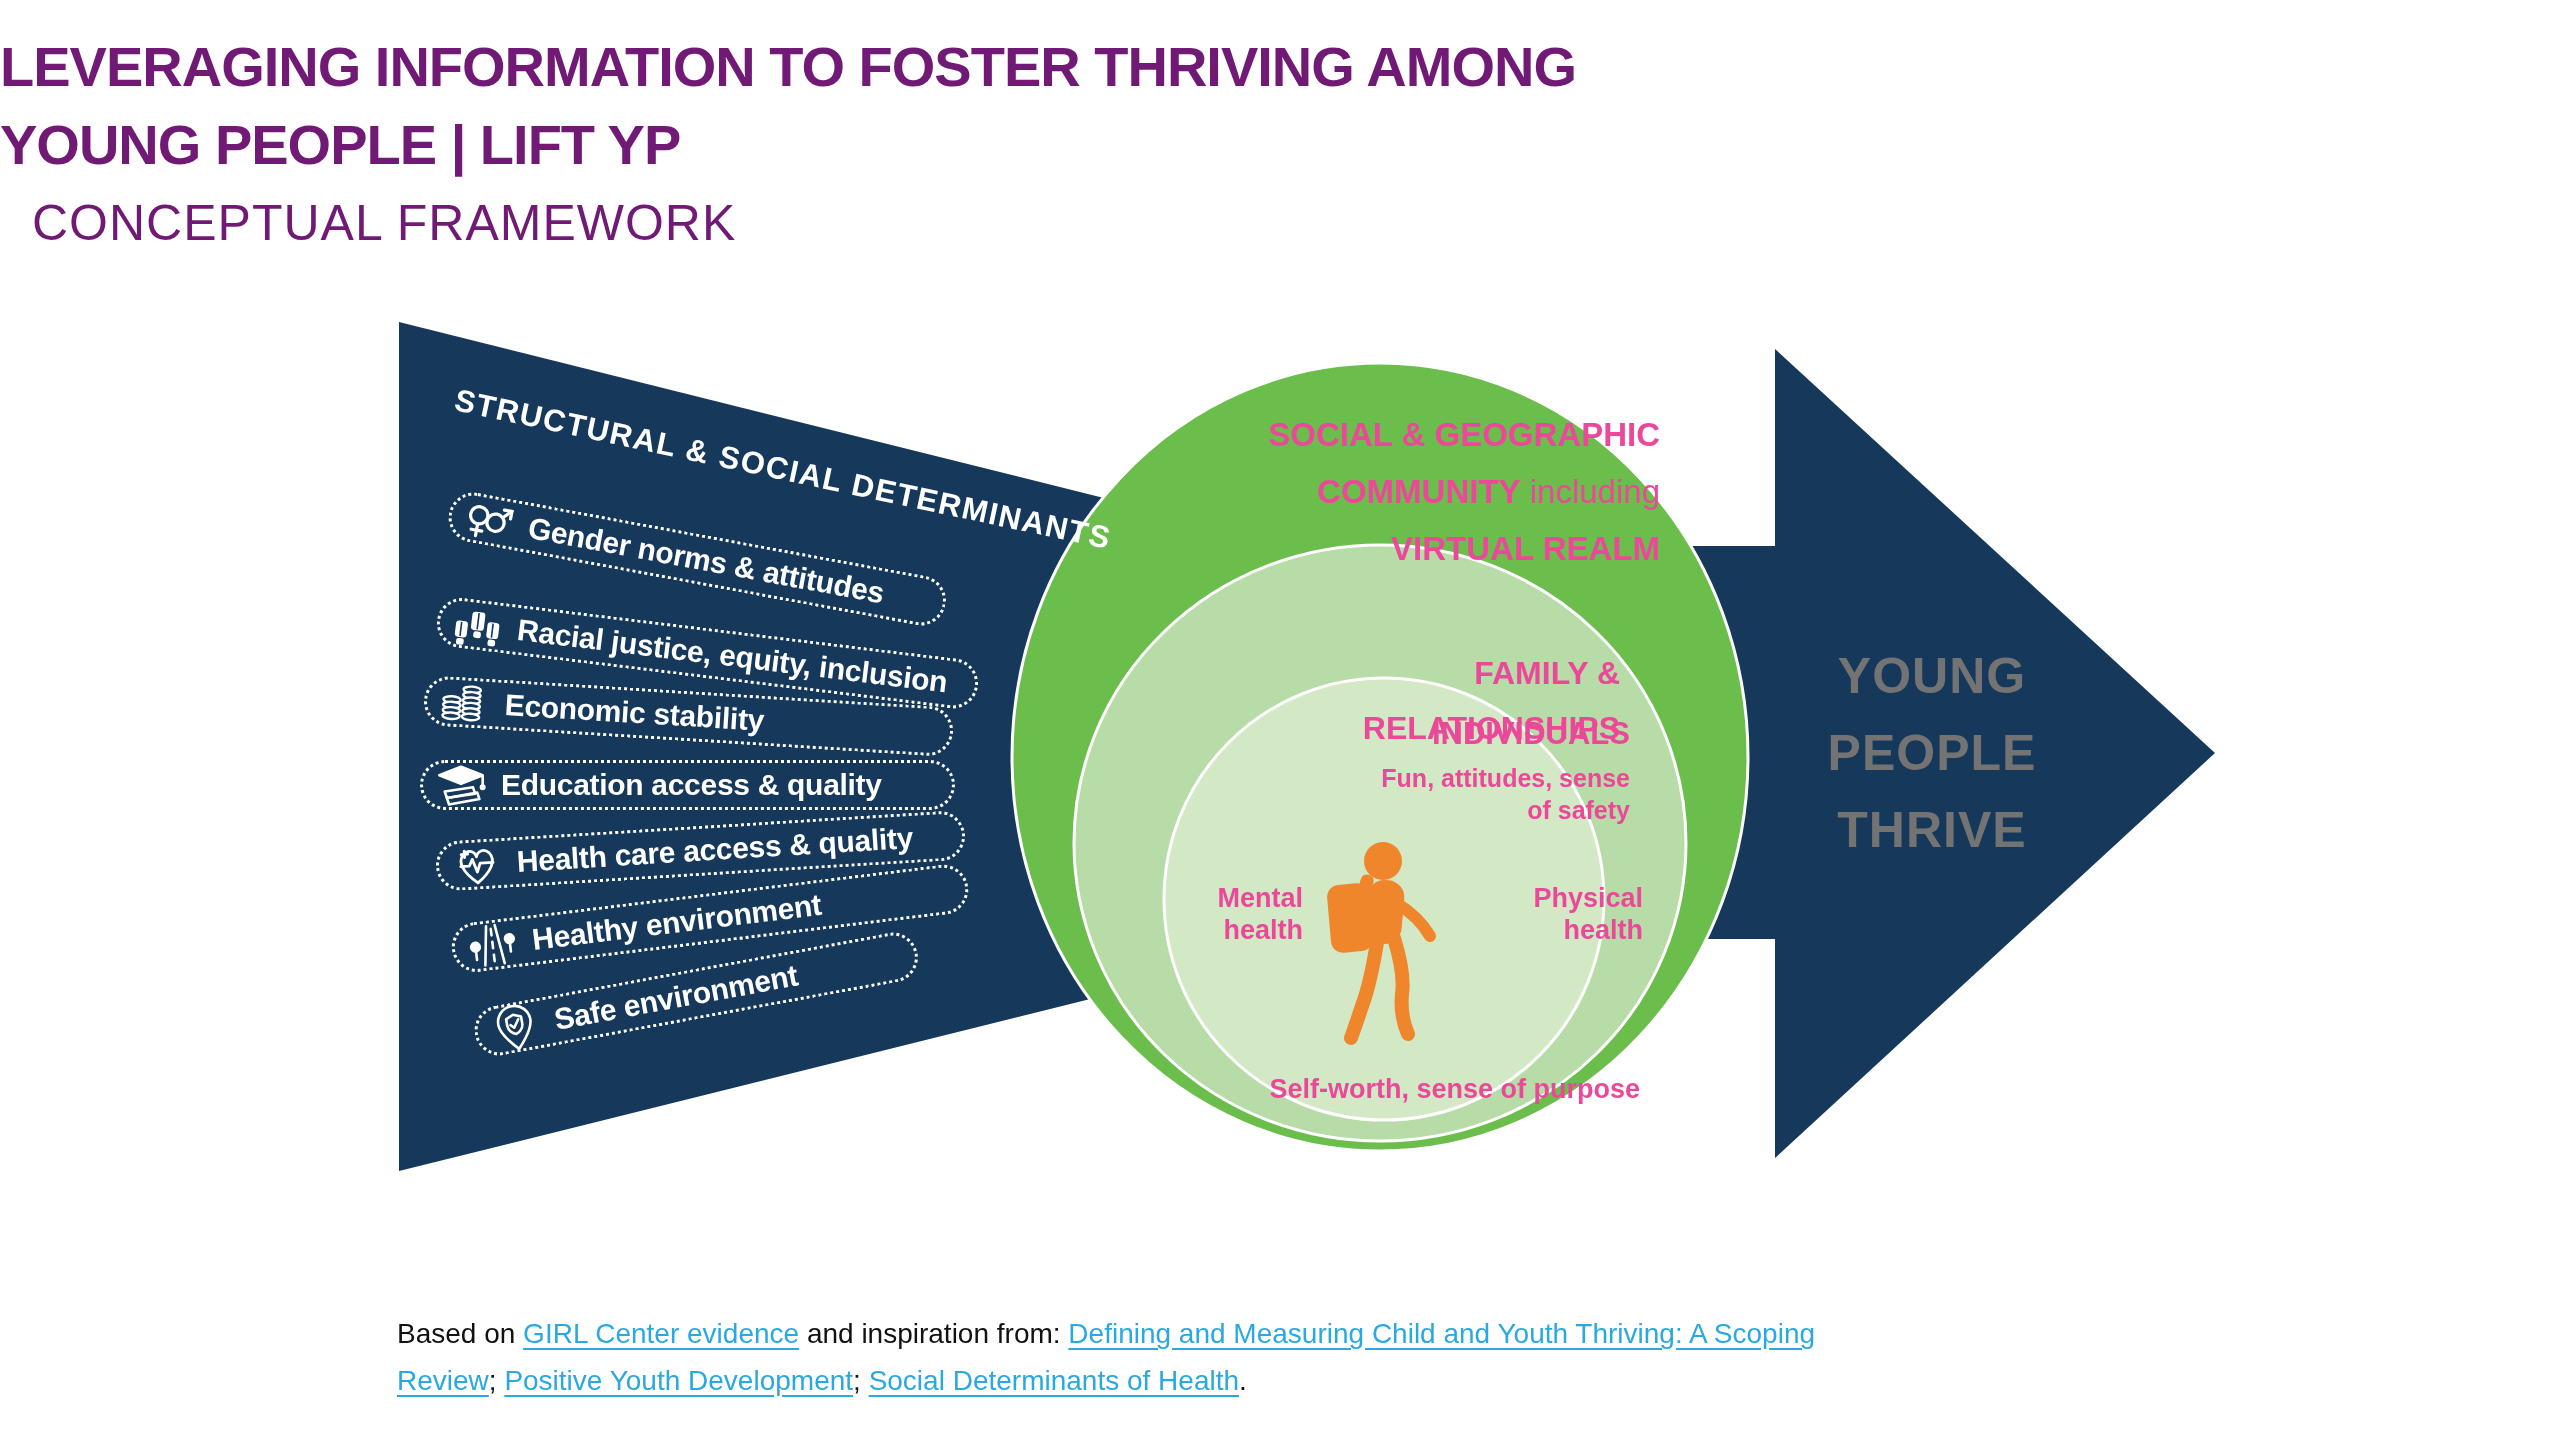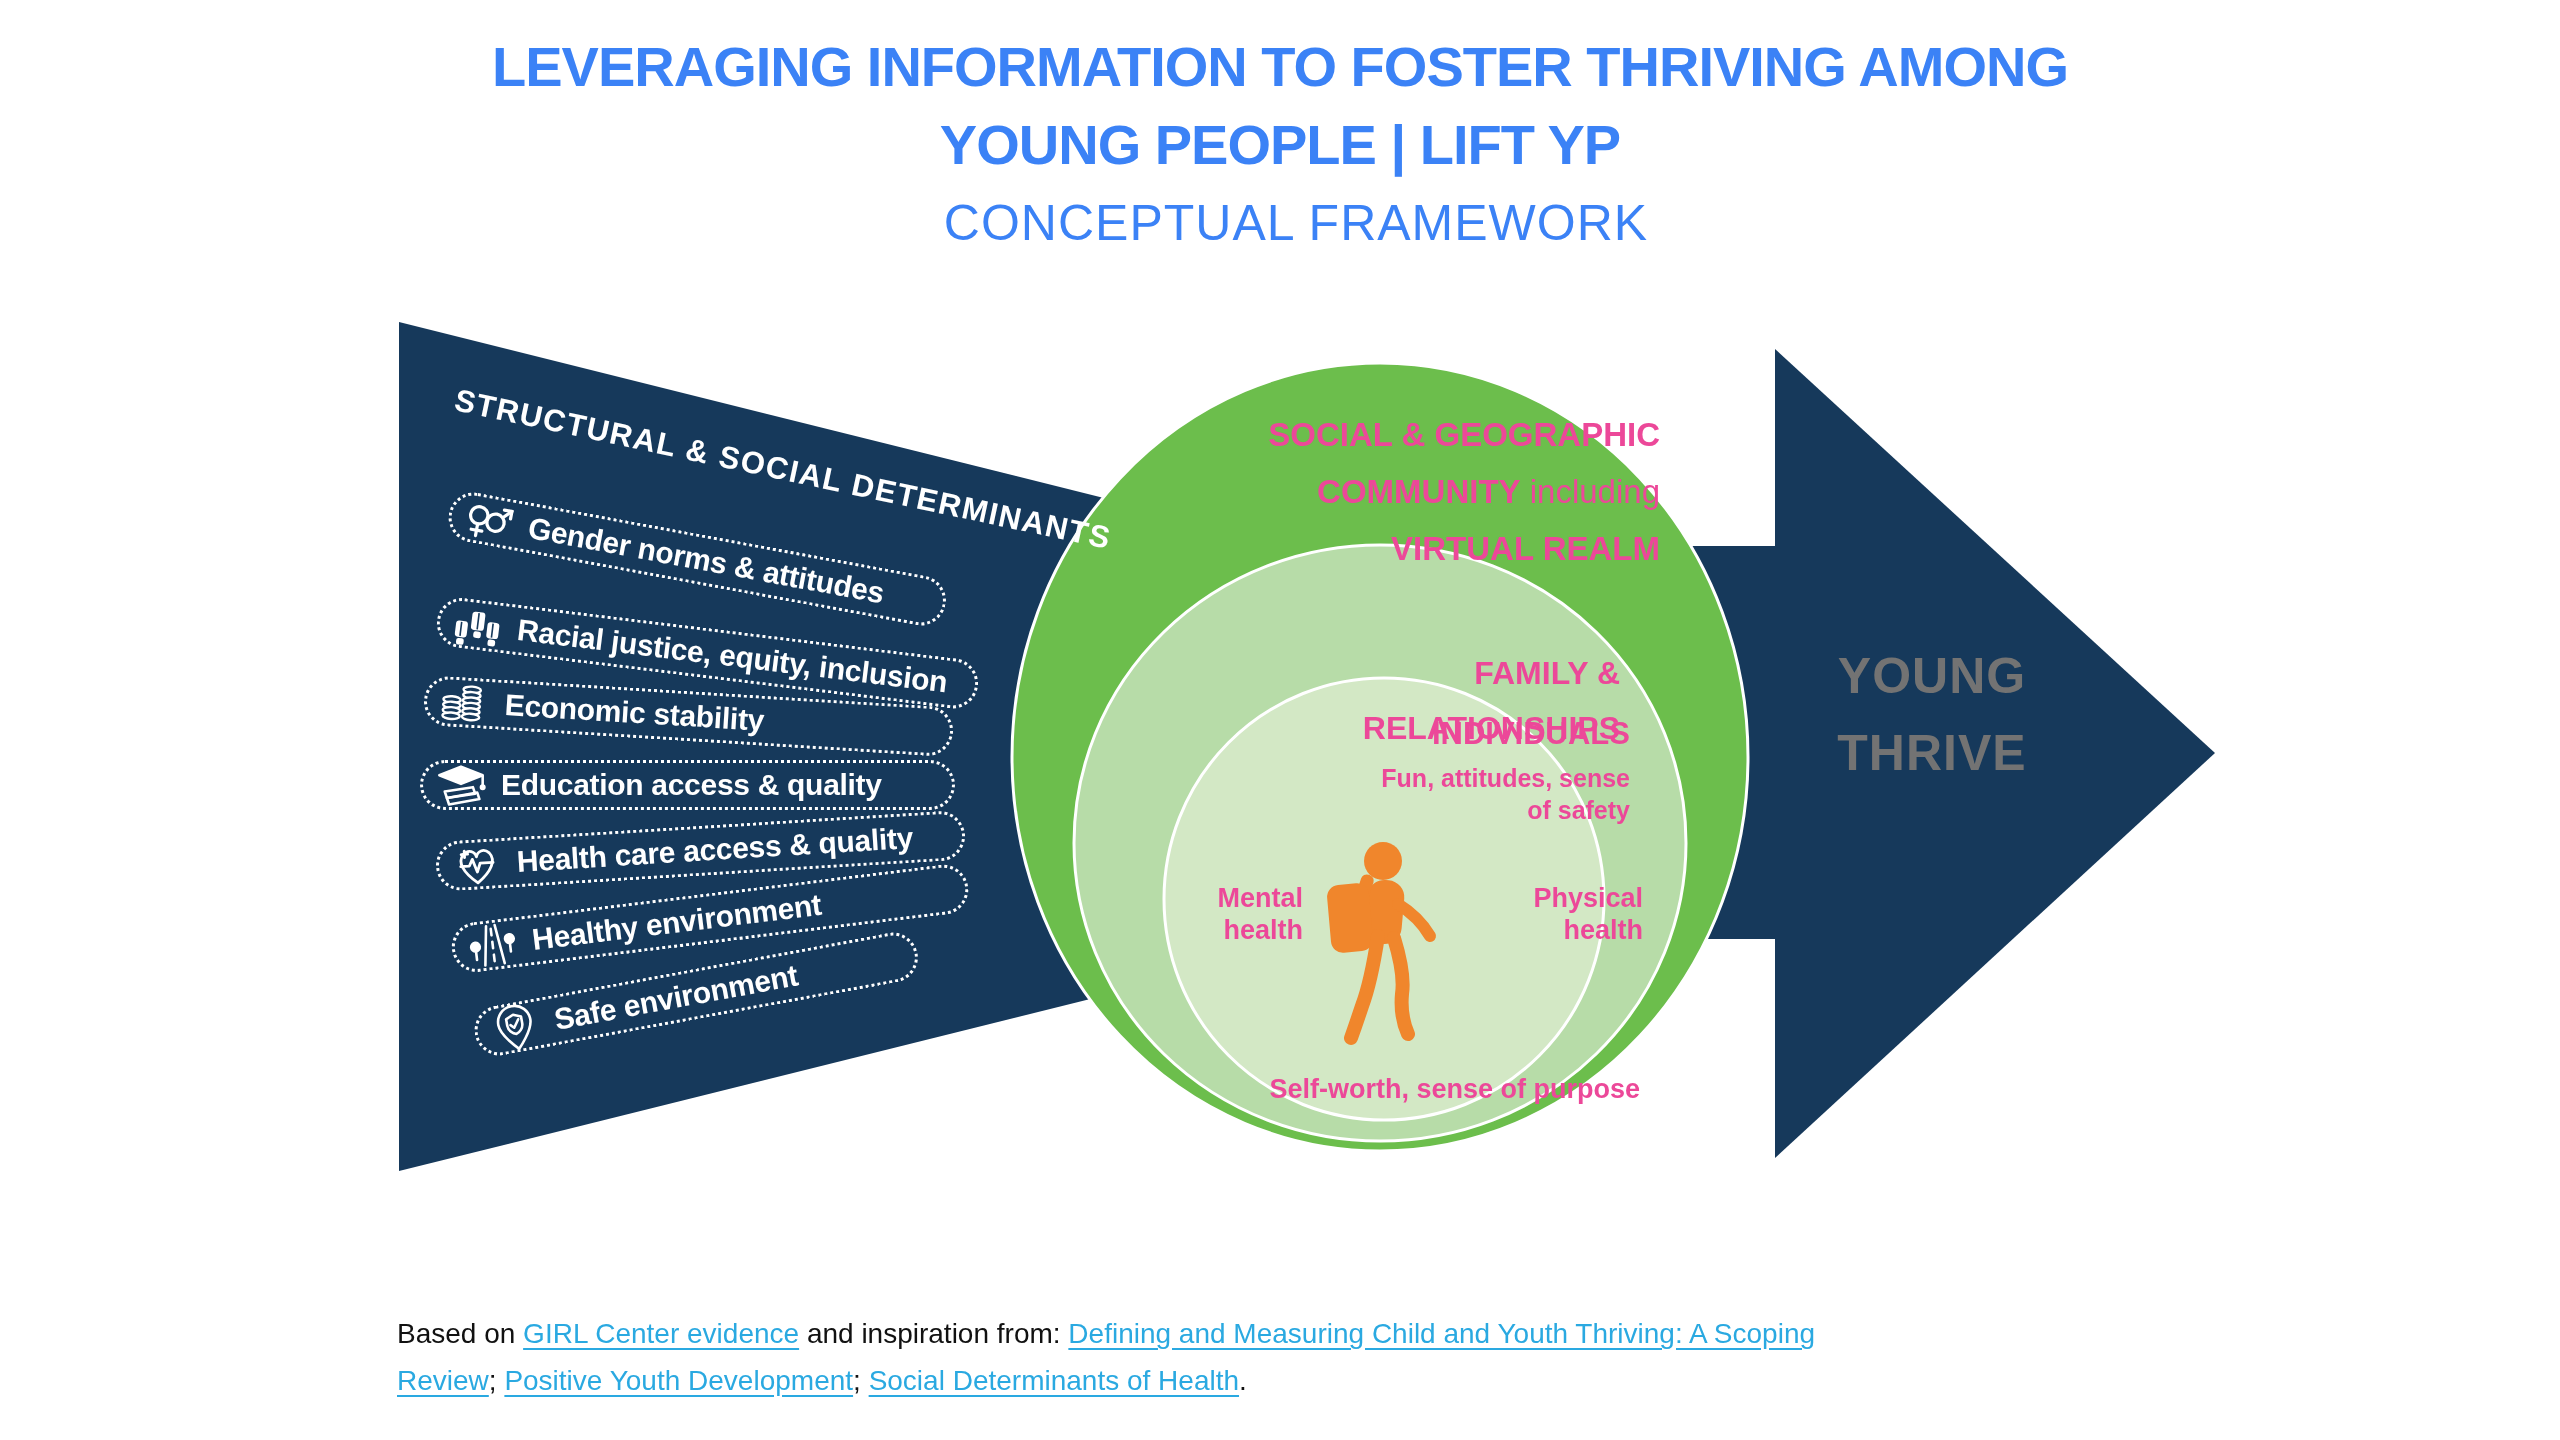--- a/index.html
+++ b/index.html
@@ -1,20 +1,20 @@
 <!DOCTYPE html>
 <html><head>
 <meta charset="utf-8">
 <style>
   html,body{margin:0;padding:0;background:#ffffff;}
   #canvas{position:relative;width:2560px;height:1440px;background:#ffffff;overflow:hidden;
           font-family:"Liberation Sans", sans-serif;}
   .abs{position:absolute;}
   
-  #title-block{left:0;right:0;top:28px;text-align:center;color:#3b82f6;}
+  #title-block{left:0;right:0;top:28px;text-align:left;color:#701a75;}
   .title-line{font-size:56px;font-weight:700;letter-spacing:-1px;line-height:78px;}
   .title-line.light{font-weight:400;font-size:50px;letter-spacing:1px;padding-left:32px;}
   
   #shapes{left:0;top:0;width:2560px;height:1440px;}
   
   .pill{position:absolute;display:flex;align-items:center;gap:14px;
         border:3px dotted #ffffff;border-radius:34px;
         padding:4px 20px 4px 12px;color:#ffffff;font-weight:700;font-size:30px;
         letter-spacing:-0.3px;white-space:nowrap;transform-origin:left center;box-sizing:border-box;}
   .pill svg{width:52px;height:52px;flex:none;margin:-8px 0;}
@@ -186,18 +186,19 @@
 
   <div id="physical-label" class="abs circle-label">
     <div>Physical</div>
     <div>health</div>
   </div>
 
   <div id="selfworth-label" class="abs circle-label">Self-worth, sense of purpose</div>
 
   <div id="outcome-label" class="abs">
     <div>YOUNG</div>
+    <div>PEOPLE</div>
     <div>THRIVE</div>
   </div>
 
   <div id="footer" class="abs"><span>Based on </span><a>GIRL Center evidence</a><span> and inspiration from: </span><a>Defining and Measuring Child and Youth Thriving: A Scoping Review</a><span>; </span><a>Positive Youth Development</a><span>; </span><a>Social Determinants of Health</a><span>.</span></div>
 
 </div>
 
 </body></html>

